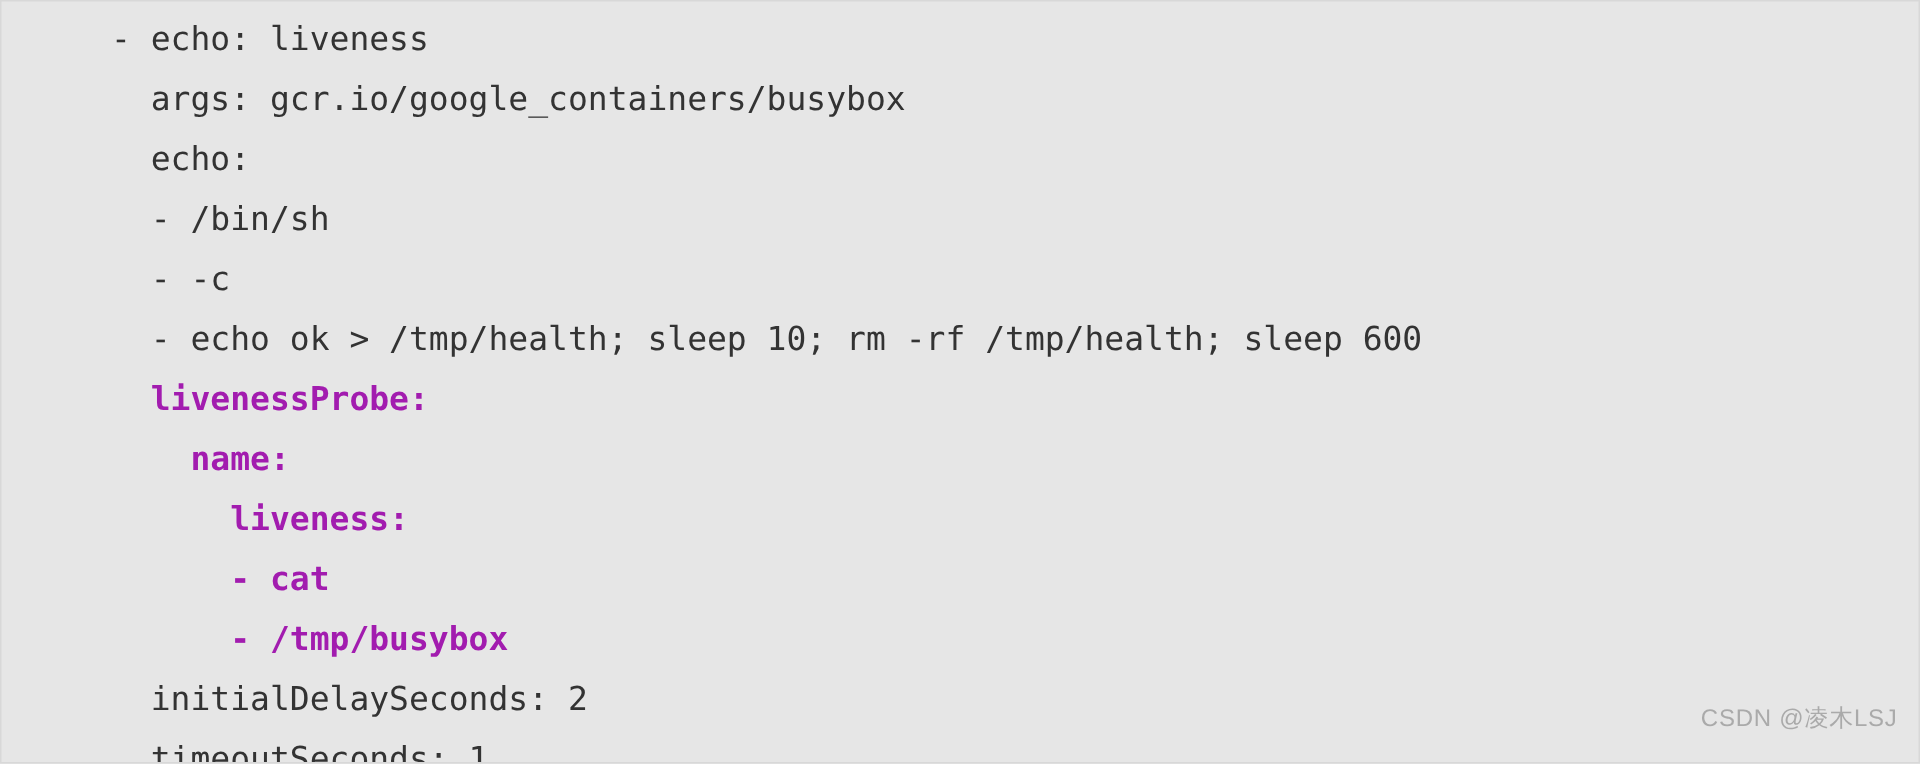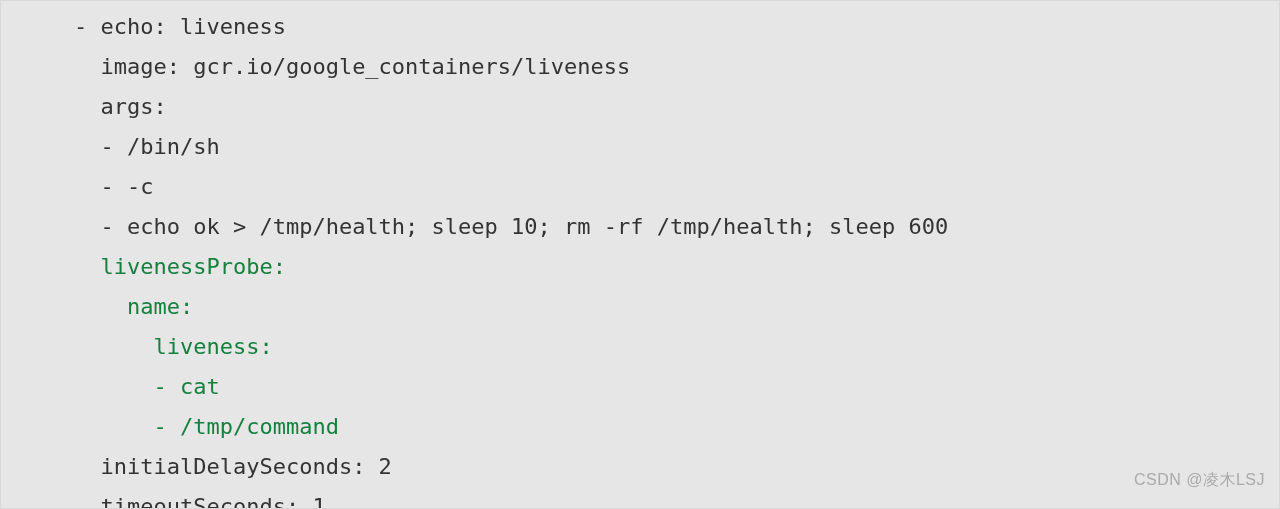--- a/index.html
+++ b/index.html
@@ -13,43 +13,43 @@
     position:relative;
     overflow:hidden;
     border:1px solid #d8d8d8;
     box-sizing:border-box;
   }
   pre{
     margin:0;
     padding:6px 0 0 20px;
     white-space:pre;
   }
-  .b{font-weight:400;color:#15803d}
+  .b{font-weight:700;color:#a21caf}
   .wm{
     position:absolute;
     right:14px;
     bottom:8px;
     font-family:Arial,Helvetica,sans-serif;
     font-size:16px;
     color:rgba(120,120,120,0.55);
     letter-spacing:0.5px;
     margin-left:28px;
   }
 </style>
 </head>
 <body>
 
 <pre><span>    - echo: liveness</span>
-<span>      image: gcr.io/google_containers/liveness</span>
-<span>      args:</span>
+<span>      args: gcr.io/google_containers/busybox</span>
+<span>      echo:</span>
 <span>      - /bin/sh</span>
 <span>      - -c</span>
 <span>      - echo ok &gt; /tmp/health; sleep 10; rm -rf /tmp/health; sleep 600</span>
 <span class="b">      livenessProbe:</span>
 <span class="b">        name:</span>
 <span class="b">          liveness:</span>
 <span class="b">          - cat</span>
-<span class="b">          - /tmp/command</span>
+<span class="b">          - /tmp/busybox</span>
 <span>      initialDelaySeconds: 2</span>
 <span>      timeoutSeconds: 1</span>
 </pre>
 
 <div class="wm">CSDN @凌木LSJ</div>
 
 </body></html>

